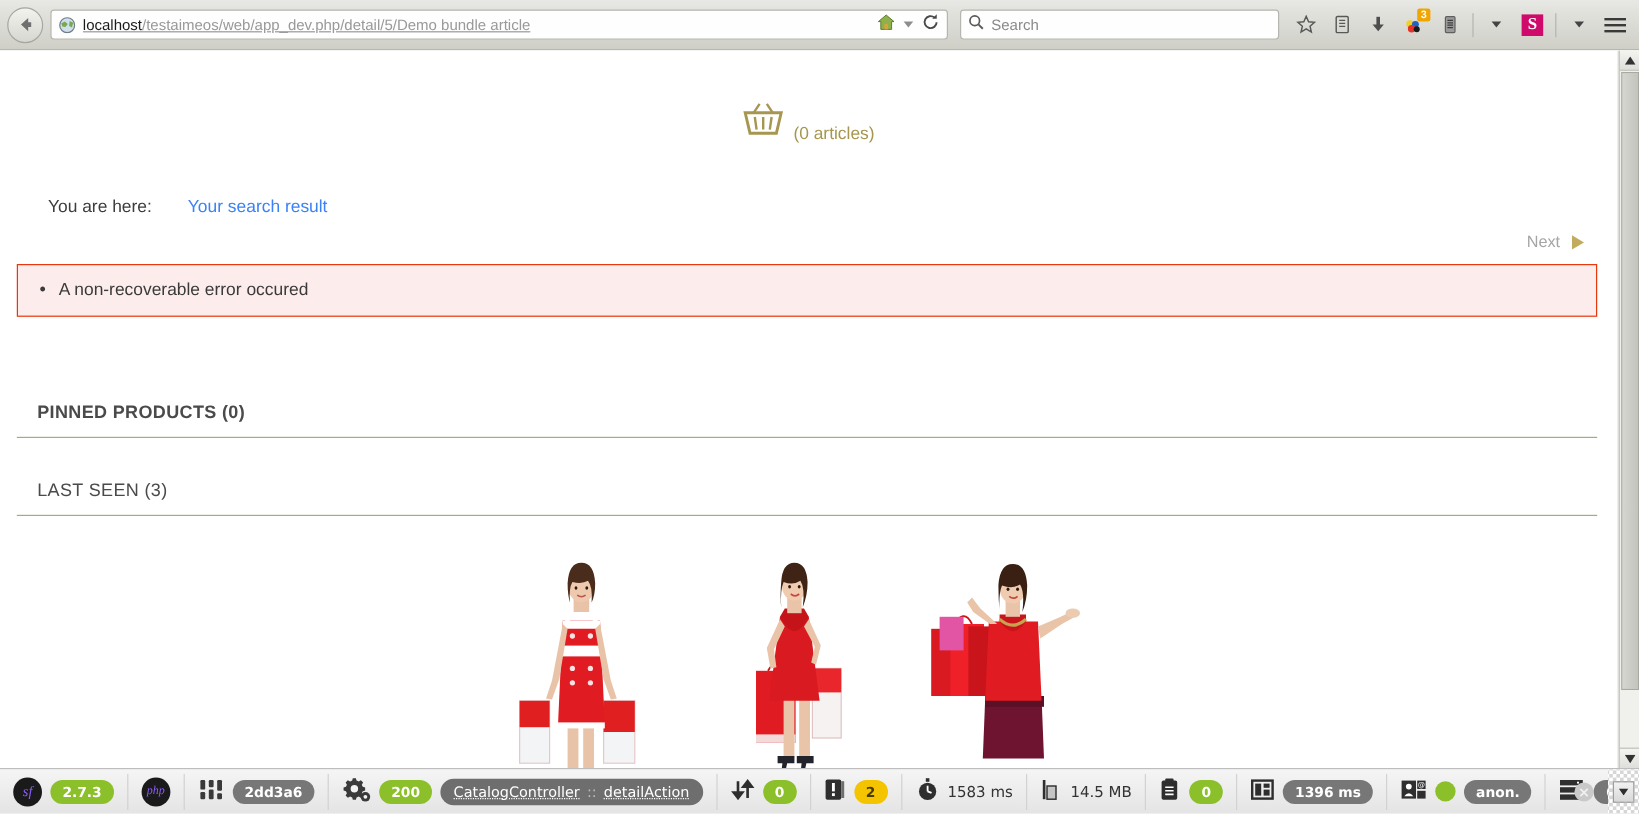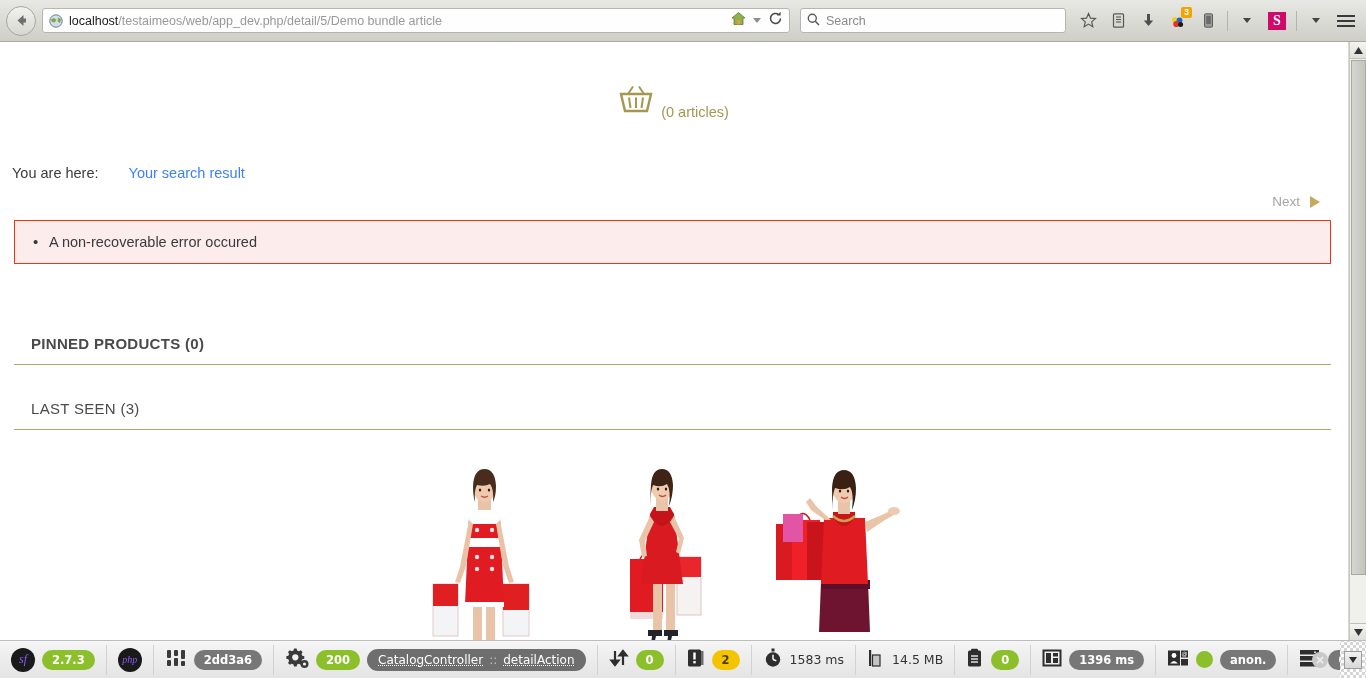--- a/index.html
+++ b/index.html
@@ -36,21 +36,21 @@
     border-radius: 3px;
     display: flex; align-items: center;
     padding: 0 6px;
     min-width: 0;
     position: relative;
   }
   .globe-icon { flex: 0 0 auto; margin-right: 6px; display:flex; }
   .url-text {
     flex: 1 1 auto;
     font-size: 12.5px; color: #999; white-space: nowrap;
-    overflow: hidden; text-overflow: ellipsis;
+    overflow: hidden; text-overflow: ellipsis; text-decoration: underline;
   }
   .url-text .host { color: #1a1a1a; }
   .url-right { display: flex; align-items: center; gap: 7px; flex: 0 0 auto; padding-left: 6px;}
 
   .searchbar {
     width: 266px; height: 25px; flex: 0 0 auto;
     margin-left: 10px;
     background: #fefefe;
     border: 1px solid #b6b6b0;
     border-radius: 3px;
@@ -118,21 +118,21 @@
   }
 
   .basket-row {
     display:flex; align-items:center; justify-content:center;
     gap: 8px; padding-top: 42px;
   }
   .basket-label { color: #a79650; font-size: 14.5px; margin-top: 20px; }
 
   .breadcrumb {
     margin-top: 45px;
-    padding-left: 12px;
+    padding-left: 40px;
     font-size: 14.5px;
     color: #3c3c3c;
     display: flex; align-items: baseline; gap: 30px;
   }
   .breadcrumb .crumb-link { color: #3b82f6; cursor:pointer; }
 
   .next-row {
     margin-top: 13px;
     padding-right: 28px;
     display: flex; justify-content: flex-end; align-items: center; gap: 10px;

